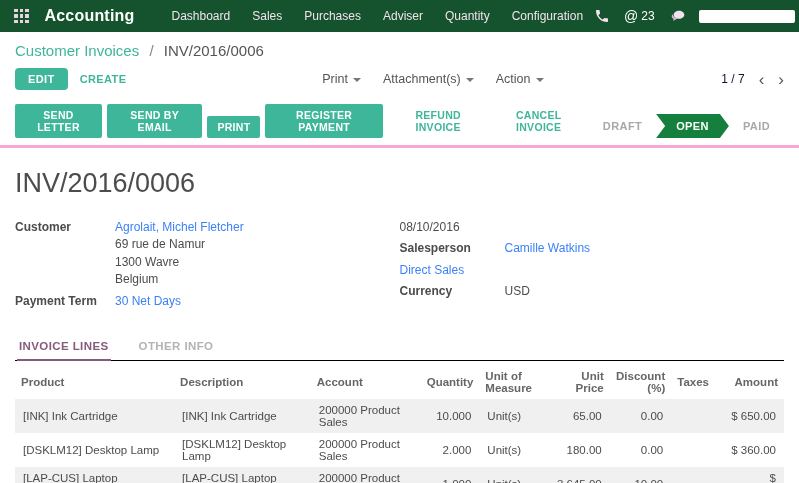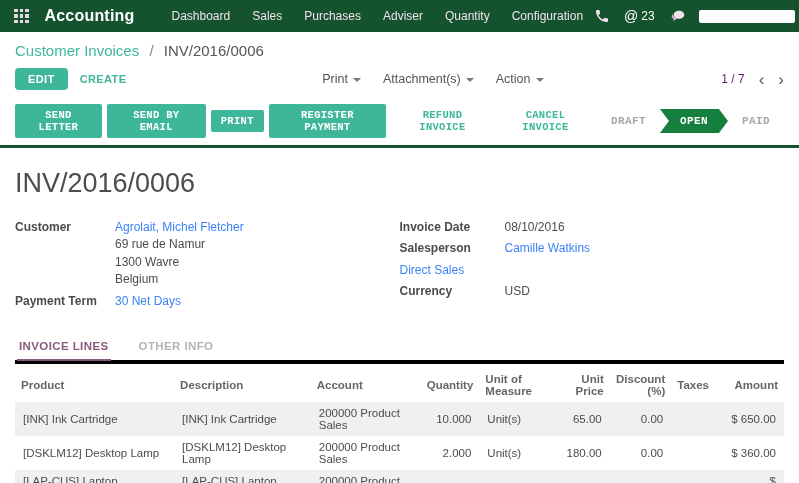--- a/index.html
+++ b/index.html
@@ -41,26 +41,26 @@
   .btn-create { background:none; border:none; color:#3eb699; font-size:11px;
     font-weight:bold; letter-spacing:.4px; margin-left:12px; cursor:pointer;
     font-family:inherit; }
   .center-actions { display:flex; align-items:center; gap:22px; margin:0 auto;
     padding-left:40px; }
   .dd { font-size:12.5px; color:#555; display:flex; align-items:center; gap:5px;
     cursor:pointer; }
   .caret-d { width:0; height:0; border-left:4px solid transparent;
     border-right:4px solid transparent; border-top:4px solid #777; margin-top:2px; }
   .pager { display:flex; align-items:center; gap:14px; }
-  .pager-count { font-size:12px; color:#701a75;margin-left:22px; }
+  .pager-count { font-size:12px; color:#0f172a;margin-left:22px; }
   .pager-arrow { font-size:17px; color:#555; cursor:pointer; line-height:1; }
 
   
-  .statusbar { display:flex; align-items:center; padding:5px 15px 7px;
-    border-bottom:3px solid #14532d;font-family:Liberation Mono, monospace; }
+  .statusbar { display:flex; align-items:flex-end; padding:5px 15px 7px;
+    border-bottom:3px solid #f9a8d4; }
   .sb-btn { background:#3eb699; color:#fff; border:none; font-size:10.5px;
     font-weight:bold; letter-spacing:.3px; padding:5px 10px; margin-right:5px;
     border-radius:2px; cursor:pointer; font-family:inherit; }
   .sb-link { background:none; border:none; color:#3eb699; font-size:10.5px;
     font-weight:bold; letter-spacing:.3px; padding:5px 9px; cursor:pointer;
     font-family:inherit; }
   .pipeline { margin-left:auto; display:flex; align-items:center; }
   .state { font-size:11px; font-weight:bold; letter-spacing:.4px; color:#a8a8a8;
     padding:6px 14px; cursor:pointer; }
   .state.active { background:#15803d; color:#fff; padding:6px 20px;
@@ -72,21 +72,21 @@
   .fieldgroups { display:flex; }
   .fg { width:50%; }
   .frow { display:flex; margin-bottom:4px; font-size:12px; }
   .flabel { width:100px; font-weight:bold; color:#4c4c4c; padding-top:1px; }
   .fg-right .flabel { width:105px; }
   .fvalue { color:#4c4c4c; line-height:1.45; }
   .fvalue.link, .linktext { color:#3b82f6; cursor:pointer; }
   .addr { color:#4c4c4c; }
 
   
-  .tabs { display:flex; gap:26px; margin-top:20px; border-bottom:4px solid #000000;
+  .tabs { display:flex; gap:26px; margin-top:20px; border-bottom:1px solid #000000;
     padding:0 2px; }
   .tab { font-size:11.5px; font-weight:bold; letter-spacing:.4px; padding:6px 2px 7px;
     cursor:pointer; color:#b3b3b3; }
   .tab.active { color:#875a7b; border-bottom:2px solid #875a7b; margin-bottom:-1px; }
 
   
   table.lines { width:100%; border-collapse:collapse; font-size:11.5px;
     color:#4c4c4c; margin-top:2px; }
   table.lines th { font-weight:bold; color:#666; padding:7px 6px 5px; }
   table.lines td { padding:5px 8px; }
@@ -197,21 +197,20 @@
           <div class="addr">Belgium</div>
         </div>
       </div>
       <div class="frow">
         <div class="flabel">Payment Term</div>
         <div class="fvalue link">30 Net Days</div>
       </div>
     </div>
     <div class="fg fg-right">
       <div class="frow">
-        <div class="flabel">Invoice Date</div>
         <div class="fvalue">08/10/2016</div>
       </div>
       <div class="frow">
         <div class="flabel">Salesperson</div>
         <div class="fvalue link">Camille Watkins</div>
       </div>
       <div class="frow">
         <div class="fvalue link">Direct Sales</div>
       </div>
       <div class="frow">

